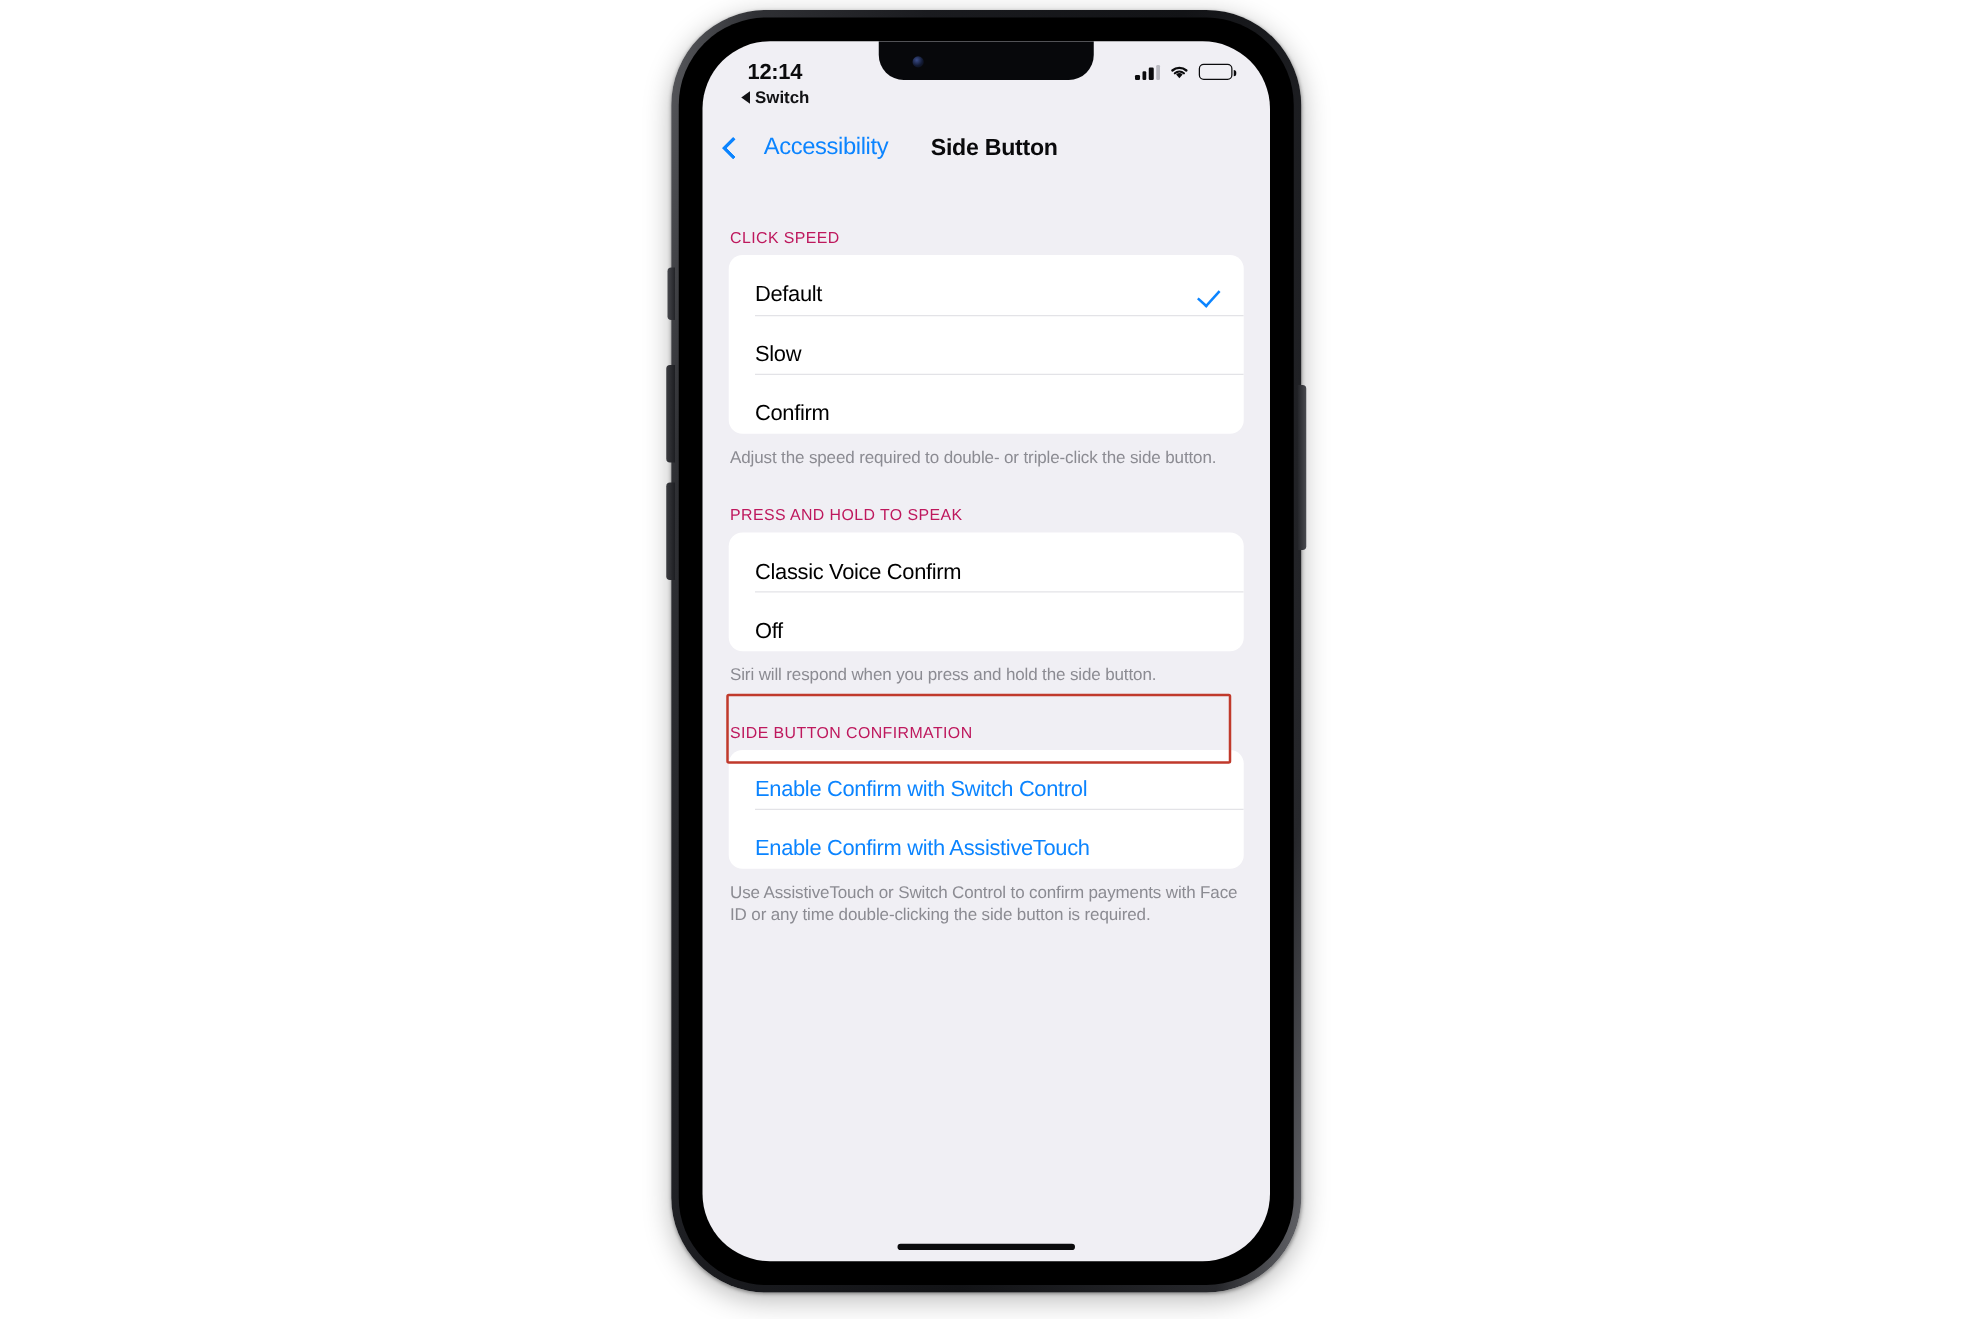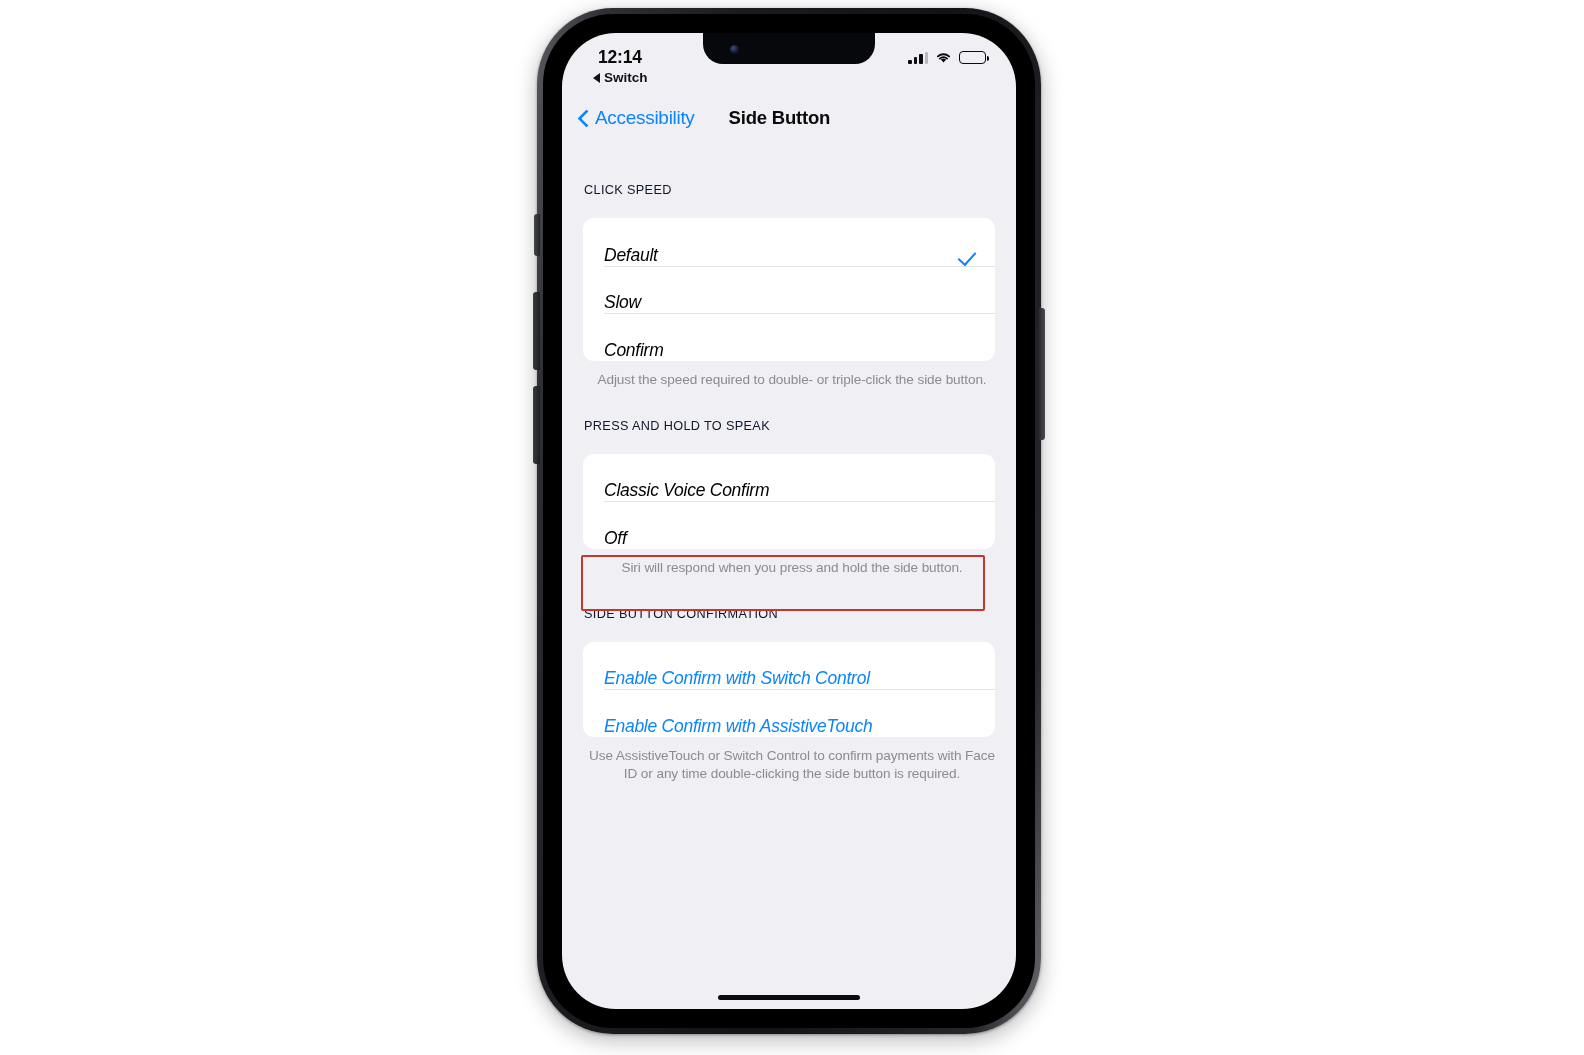--- a/index.html
+++ b/index.html
@@ -166,21 +166,21 @@
     position: absolute;
     top: 62px; left: 0; right: 0;
     height: 46px;
     display: flex;
     align-items: center;
     z-index: 15;
   }
   #nav-back {
     display: flex;
     align-items: center;
-    gap: 6px;
+    gap: 22px;
     margin-left: 16px;
     cursor: pointer;
     justify-content: flex-end;
   }
   #nav-back .chev {
     width: 11px; height: 19px;
     position: relative;
   }
   #nav-back .chev::before {
     content: "";
@@ -212,43 +212,42 @@
     top: 112px;
     left: 0;
     right: 0;
     bottom: 0;
     overflow: hidden;
   }
   .section { margin-bottom: 0; }
 
   .section-header {
     font-size: 12.7px;
-    color: #0f172a;
+    color: #be185d;
     letter-spacing: 0.35px;
-    padding: 0 0 21px 22px;
+    padding: 0 0 7px 22px;
     text-transform: uppercase;
   }
   .sh-1 { padding-top: 38px; }
   .sh-2 { padding-top: 30px; }
   .sh-3 { padding-top: 30px; }
 
   .card {
     background: #ffffff;
     margin: 0 21px;
     border-radius: 11px;
     overflow: hidden;
   }
   .row {
     position: relative;
     height: 47.5px;
     display: flex;
-    align-items: flex-end;
+    align-items: center;
     padding: 16px 17px 0 21px;
     cursor: pointer;
-    font-style: italic;
   }
   .row + .row::before {
     content: "";
     position: absolute;
     left: 21px; right: 0; top: 0;
     height: 1px;
     background: #e3e3e7;
   }
   .row-label {
     font-size: 17.5px;
@@ -272,21 +271,20 @@
     border-bottom: 2.6px solid #0b84ff;
     transform: rotate(42deg);
   }
 
   .footnote {
     font-size: 13.6px;
     line-height: 18px;
     color: #8b8b92;
     padding: 10px 16px 0 22px;
     letter-spacing: -0.1px;
-    text-align: center;
   }
 
   
   #highlight-off {
     position: absolute;
     left: 19px;
     top: 410px;
     width: 404px;
     height: 56px;
     border: 2.5px solid #c0392b;

